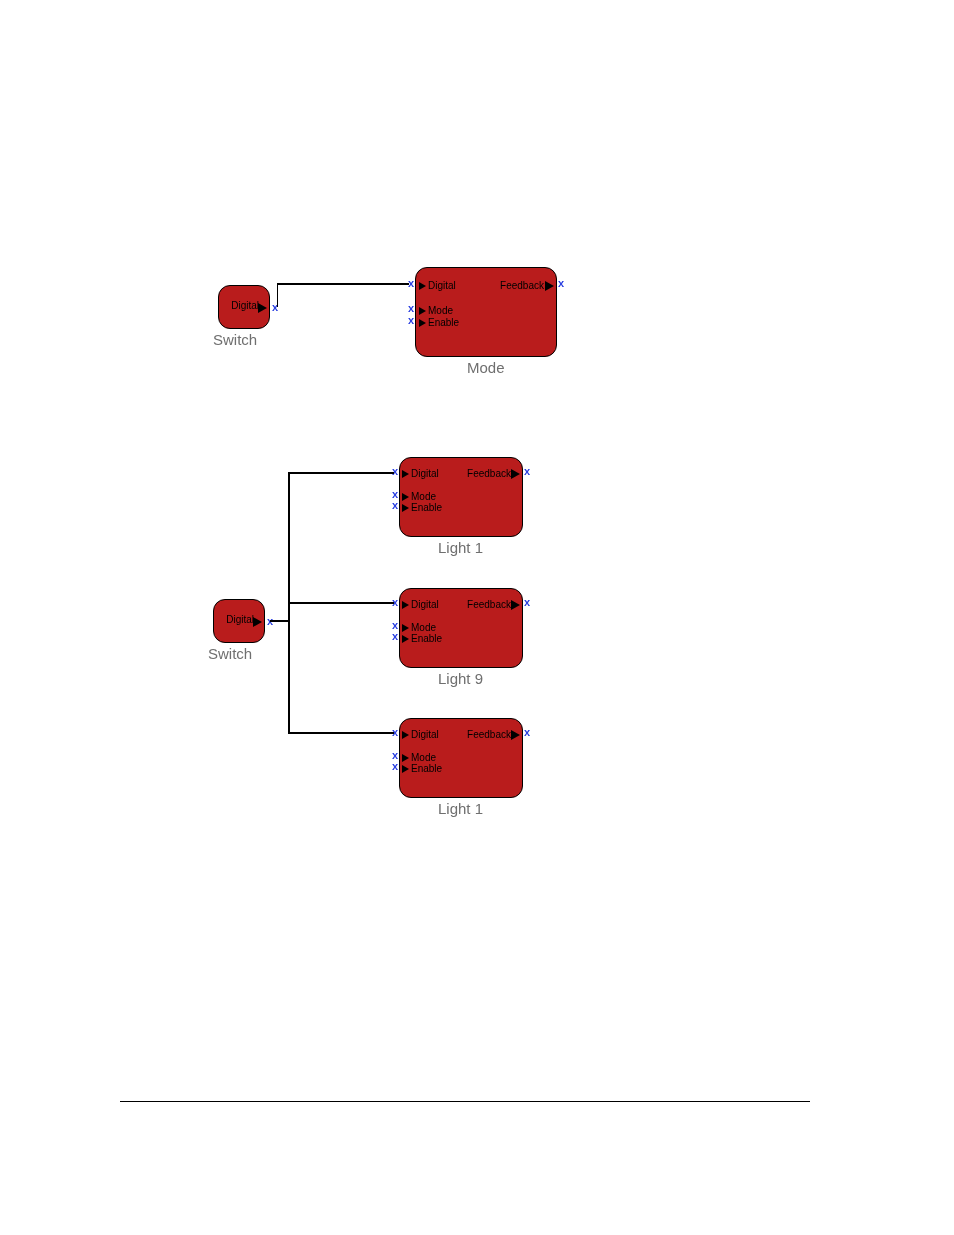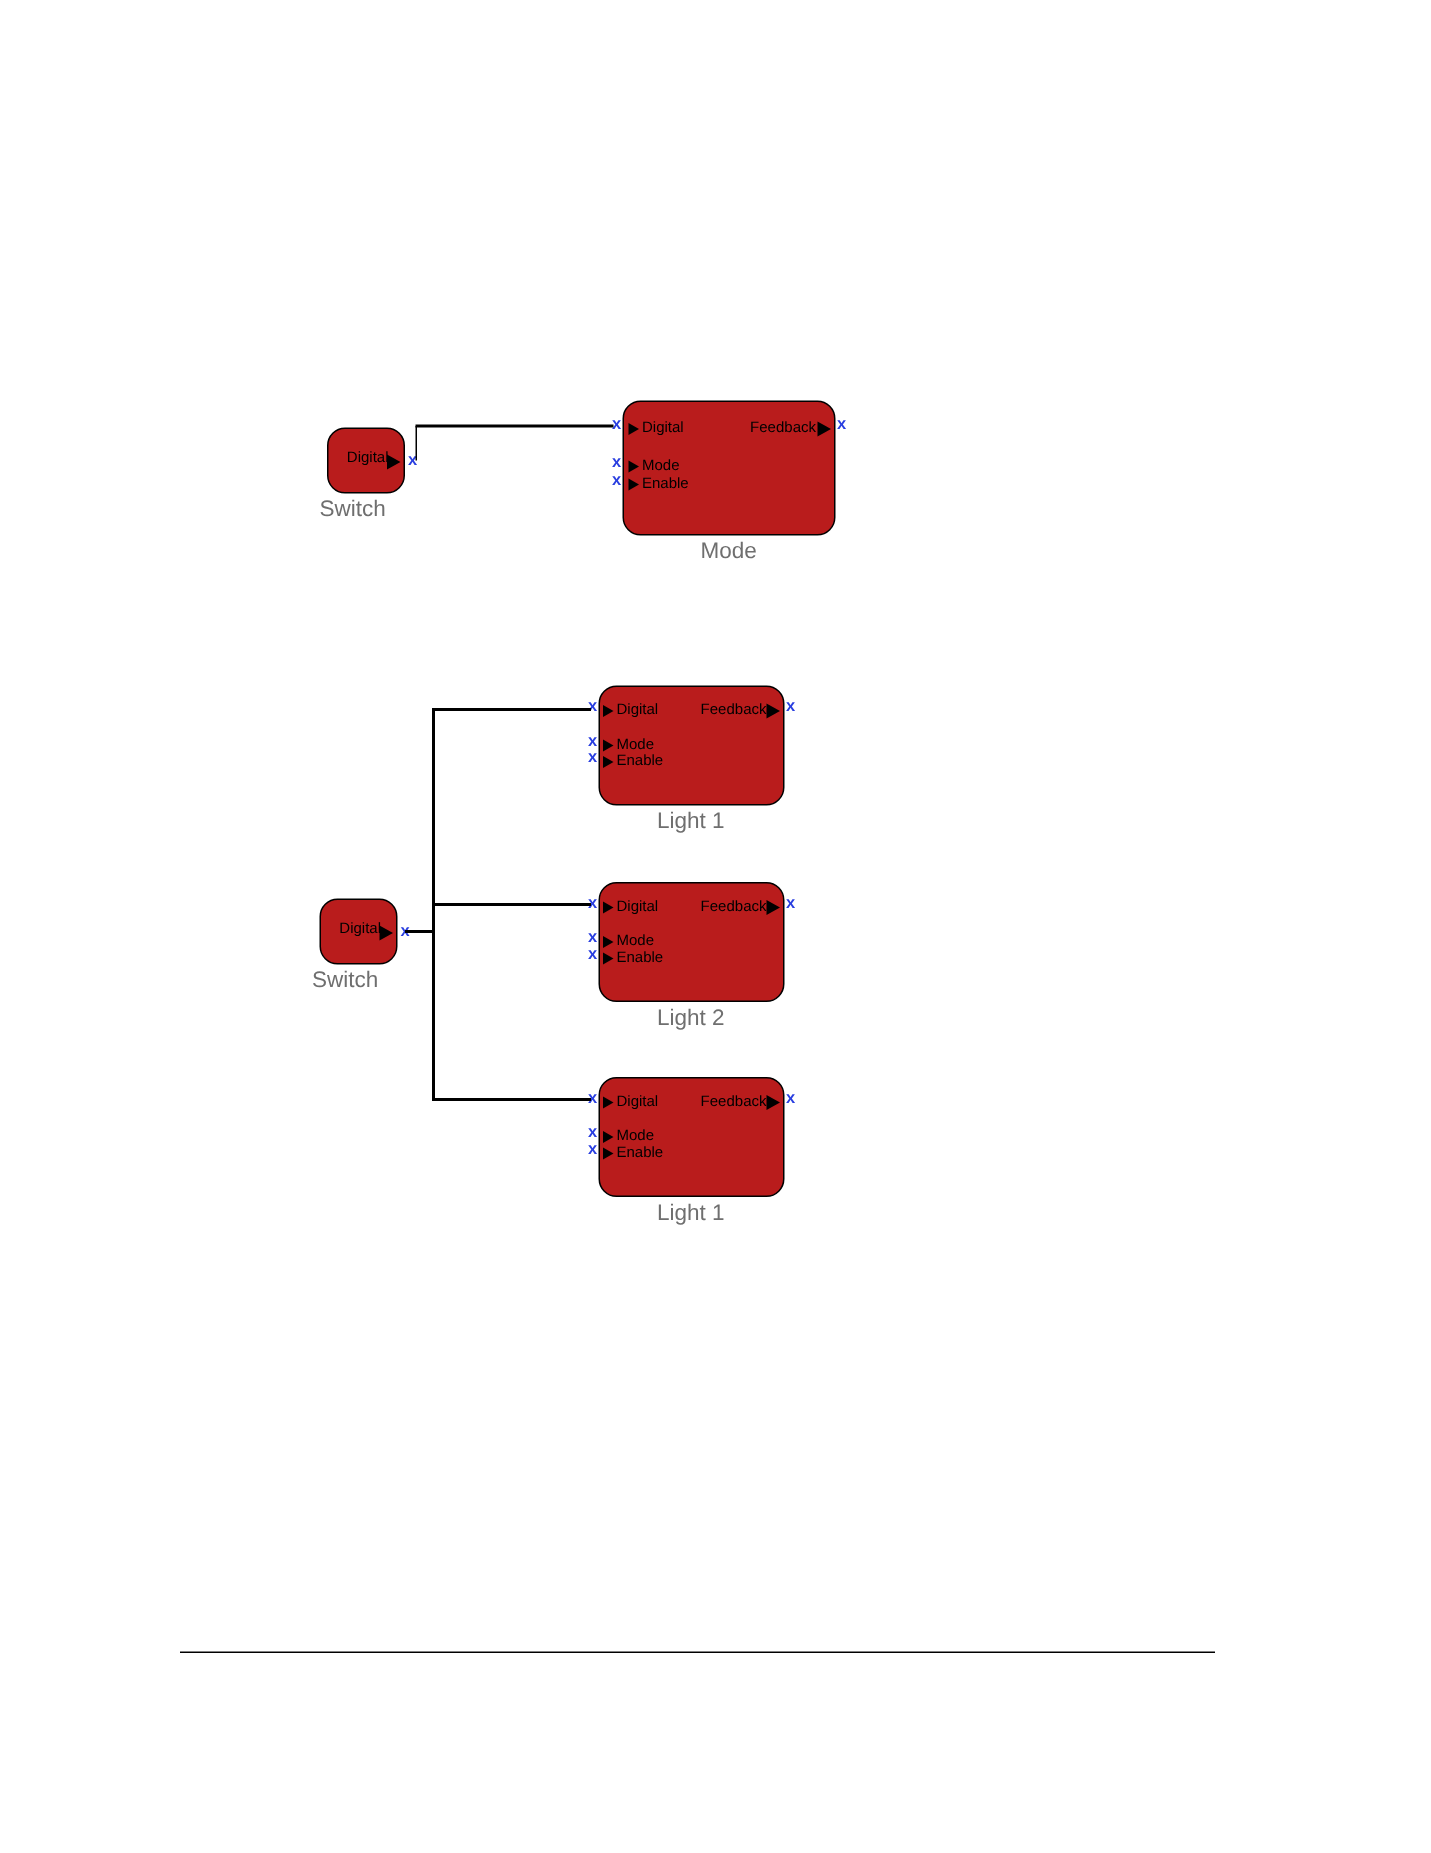--- a/index.html
+++ b/index.html
@@ -128,21 +128,21 @@
     <span class="port-text" style="right:11px; top:10px;">Feedback</span>
     <div class="port-arrow arrow-right" style="left:2px; top:12px;"></div>
     <div class="port-arrow arrow-right" style="left:2px; top:35px;"></div>
     <div class="port-arrow arrow-right" style="left:2px; top:46px;"></div>
     <div class="port-arrow arrow-right-big" style="right:2px; top:11px;"></div>
   </div>
   <span class="blue-x" style="left:392px; top:596px;">x</span>
   <span class="blue-x" style="left:392px; top:619px;">x</span>
   <span class="blue-x" style="left:392px; top:630px;">x</span>
   <span class="blue-x" style="left:524px; top:596px;">x</span>
-  <div class="block-label" style="left:438px; top:670px;">Light 2</div>
+  <div class="block-label" style="left:438px; top:670px;">Light 9</div>
 
   <div class="block" style="left:399px; top:718px; width:124px; height:80px;">
     <span class="port-text" style="left:11px; top:10px;">Digital</span>
     <span class="port-text" style="left:11px; top:33px;">Mode</span>
     <span class="port-text" style="left:11px; top:44px;">Enable</span>
     <span class="port-text" style="right:11px; top:10px;">Feedback</span>
     <div class="port-arrow arrow-right" style="left:2px; top:12px;"></div>
     <div class="port-arrow arrow-right" style="left:2px; top:35px;"></div>
     <div class="port-arrow arrow-right" style="left:2px; top:46px;"></div>
     <div class="port-arrow arrow-right-big" style="right:2px; top:11px;"></div>

